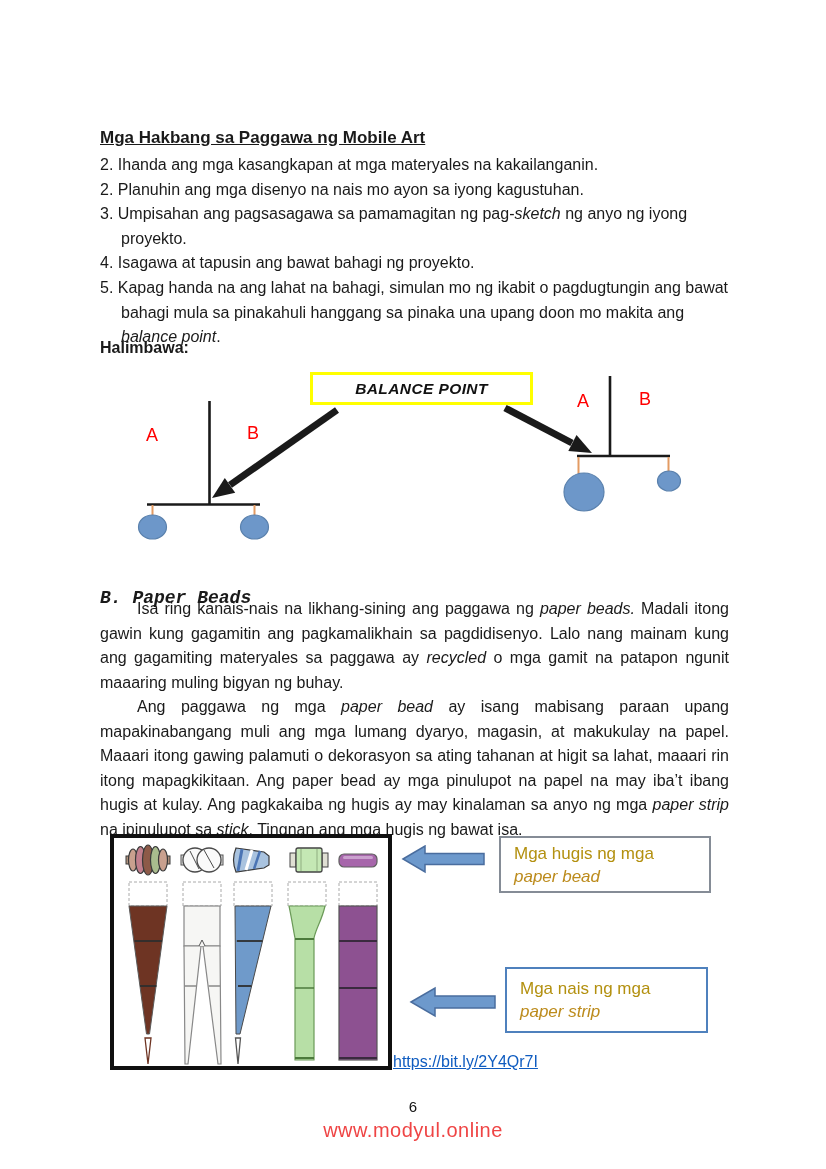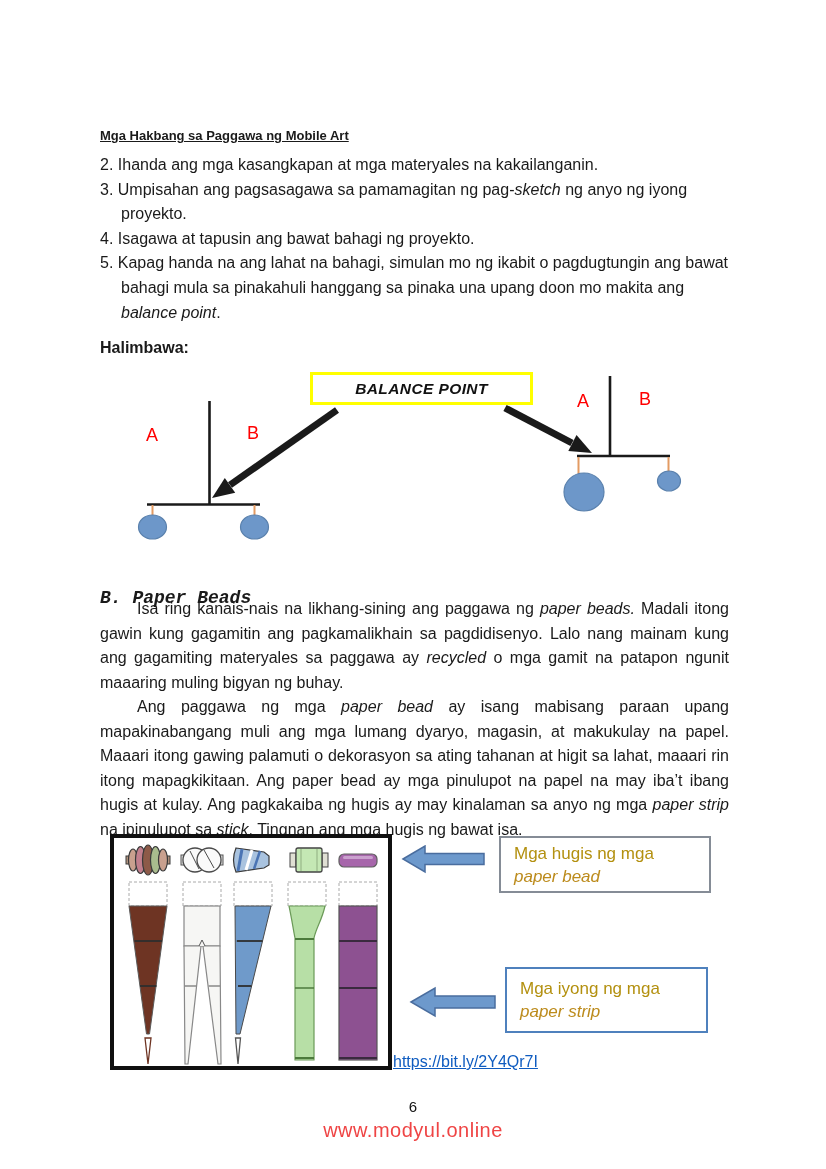--- a/index.html
+++ b/index.html
@@ -2,21 +2,21 @@
 <html><head>
 <meta charset="utf-8">
 <style>
   html,body{margin:0;padding:0;background:#ffffff;}
   .page{
     position:relative; width:826px; height:1169px; background:#ffffff;
     font-family:"Liberation Sans", sans-serif; color:#1a1a1a; overflow:hidden;
   }
   .abs{position:absolute;}
   .doc-heading{
-    left:100px; top:128px; font-size:13px; font-weight:bold;
+    left:100px; top:128px; font-size:17px; font-weight:bold;
     text-decoration:underline; white-space:nowrap;
   }
   .steps{left:100px; top:153px; width:634px; font-size:16px; line-height:24.6px;}
   .step{padding-left:21px; text-indent:-21px;}
   .example-label{left:100px; top:339px; font-size:16px; font-weight:bold;}
   .diagram{left:100px; top:368px; width:627px; height:200px;}
   .diagram svg{position:absolute; left:0; top:0;}
   .balance-box{
     position:absolute; left:210px; top:4px; width:217px; height:27px;
     border:3px solid #ffff00; background:#ffffff; display:flex;
@@ -51,20 +51,21 @@
 </style>
 </head>
 <body>
 
 <div class="page">
 
   <div class="abs doc-heading">Mga Hakbang sa Paggawa ng Mobile Art</div>
 
   <div class="abs steps">
     <div class="step">2. Ihanda ang mga kasangkapan at mga materyales na kakailanganin.</div>
+    <div class="step">2. Planuhin ang mga disenyo na nais mo ayon sa iyong kagustuhan.</div>
     <div class="step">3. Umpisahan ang pagsasagawa sa pamamagitan ng pag-<i>sketch</i> ng anyo ng iyong proyekto.</div>
     <div class="step">4. Isagawa at tapusin ang bawat bahagi ng proyekto.</div>
     <div class="step">5. Kapag handa na ang lahat na bahagi, simulan mo ng ikabit o pagdugtungin ang bawat bahagi mula sa pinakahuli hanggang sa pinaka una upang doon mo makita ang <i>balance point</i>.</div>
   </div>
 
   <div class="abs example-label">Halimbawa:</div>
 
   <div class="abs diagram">
     <svg width="627" height="200" viewBox="0 0 627 200">
 
@@ -197,21 +198,21 @@
   <svg class="abs" style="left:409px; top:986px;" width="90" height="33" viewBox="0 0 90 33">
     <polygon points="2,16 26,2 26,10 86,10 86,22 26,22 26,30" fill="#6d99cc" stroke="#4a6d9e" stroke-width="1.5"></polygon>
   </svg>
 
   <div class="abs caption-box box1">
     <div class="cap-line1">Mga hugis ng mga</div>
     <div class="cap-line2">paper bead</div>
   </div>
 
   <div class="abs caption-box box2">
-    <div class="cap-line1">Mga iyong ng mga</div>
+    <div class="cap-line1">Mga nais ng mga</div>
     <div class="cap-line2">paper strip</div>
   </div>
 
   <a class="abs source-link" href="#">https://bit.ly/2Y4Qr7I</a>
 
   <div class="abs page-number">6</div>
   <div class="abs watermark">www.modyul.online</div>
 
 </div>
 

